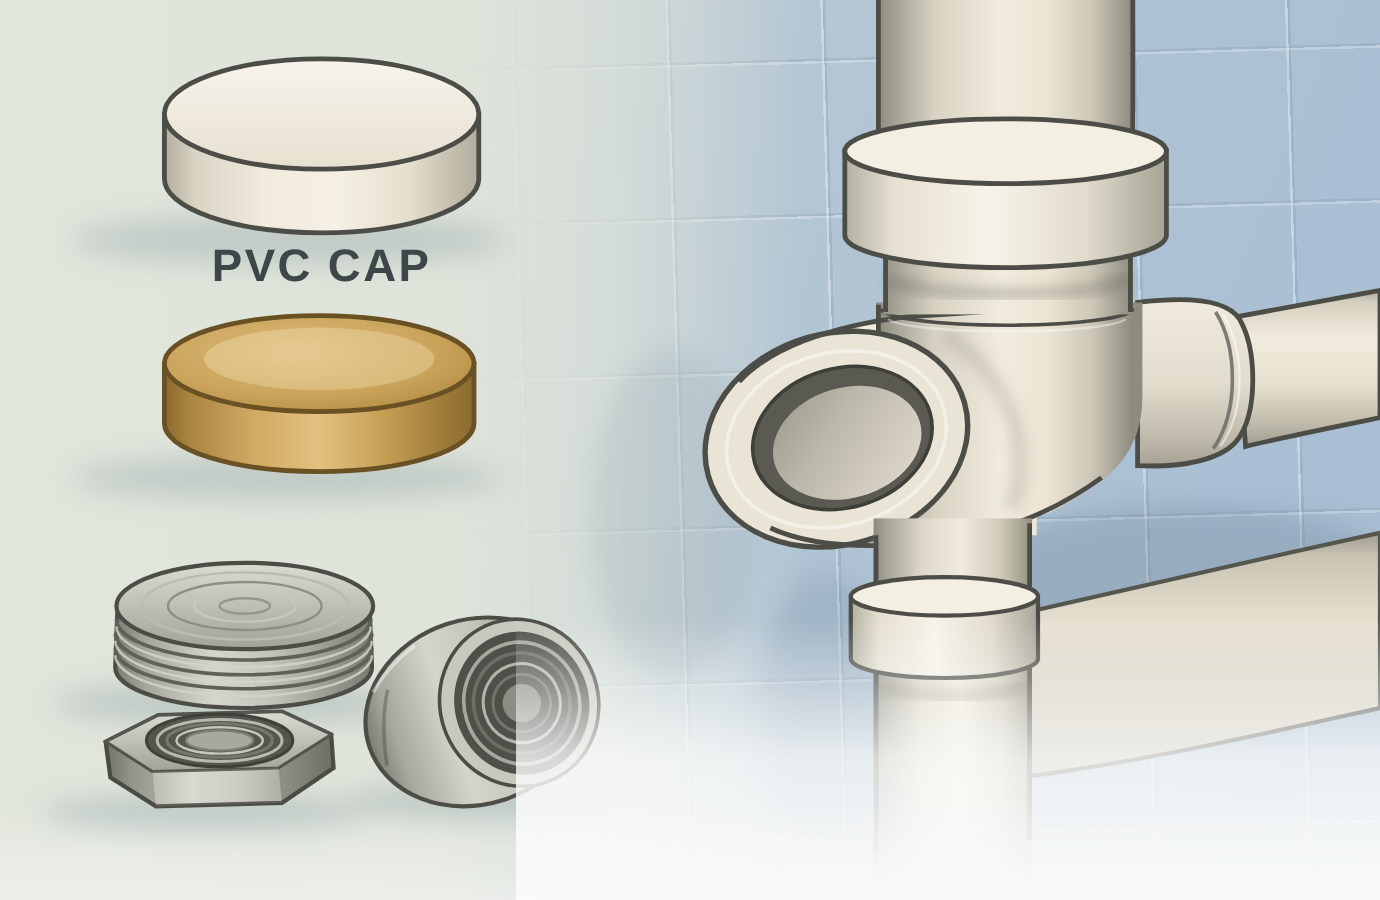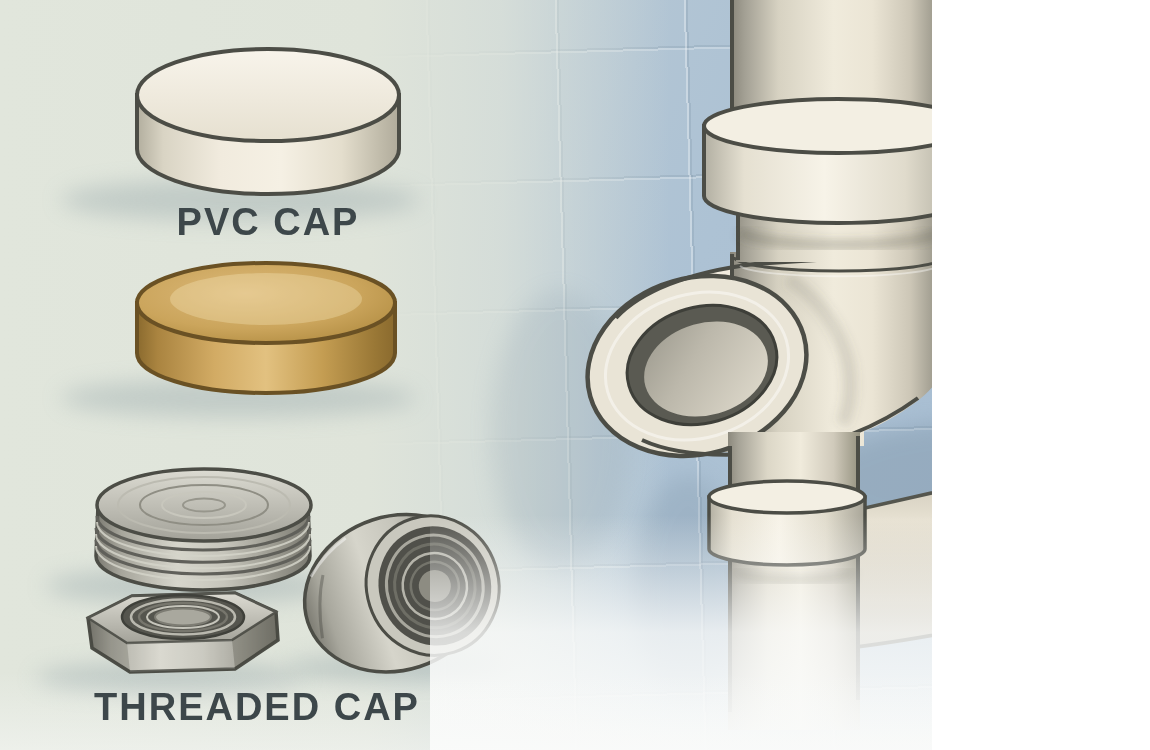--- a/index.html
+++ b/index.html
@@ -1,17 +1,17 @@
 <!DOCTYPE html>
 <html style="--c-label_text: #3d474a; --c-panel_bg: #dfe4da; --c-wall_blue: #aec3d3; --c-tile_line: #8ba2b5; --c-pvc_cream: #f0ebdf; --c-brass_gold: #c9a35c; --c-metal_gray: #b0afa5; --c-pipe_cream: #e9e4d6; --c-collar_cream: #f3efe3; --c-pipe_inner_dark: #5a5a52; --c-outline: #4c4d46; --c-mist_white: #fafbfa;"><head>
 <meta charset="utf-8">
 <style>
   html,body{margin:0;padding:0;}
   #canvas{
-    position:relative;width:932px;height:750px;overflow:hidden;
+    position:relative;width:1150px;height:750px;overflow:hidden;
     font-family:"Liberation Sans",sans-serif;
     background:var(--c-wall_blue,#aec3d3);
   }
   .wall{
     position:absolute;inset:0;
     background:linear-gradient(112deg,#ccd5d5 0%,#bccbd4 30%,#adc2d4 65%,#a7bdd2 100%);
   }
   .tile-grid{
     position:absolute;left:-80px;top:-80px;right:-80px;bottom:-80px;
     transform:rotate(-1.6deg);
@@ -304,15 +304,14 @@
           <ellipse cx="183" cy="617" rx="28" ry="8.5" fill="#a9a89e" stroke="#7d7c73" stroke-width="2"></ellipse>
         </g>
       </g>
     </g>
 
     <rect x="430" y="515" width="720" height="235" fill="url(#gMist)"></rect>
     <rect x="0" y="672" width="1150" height="78" fill="url(#gMist2)"></rect>
   </svg>
 
   <div class="cap-label lbl-pvc">PVC CAP</div>
-  <div class="cap-label lbl-threaded">THREADED CAP</div>
 
 </div>
 
 </body></html>

